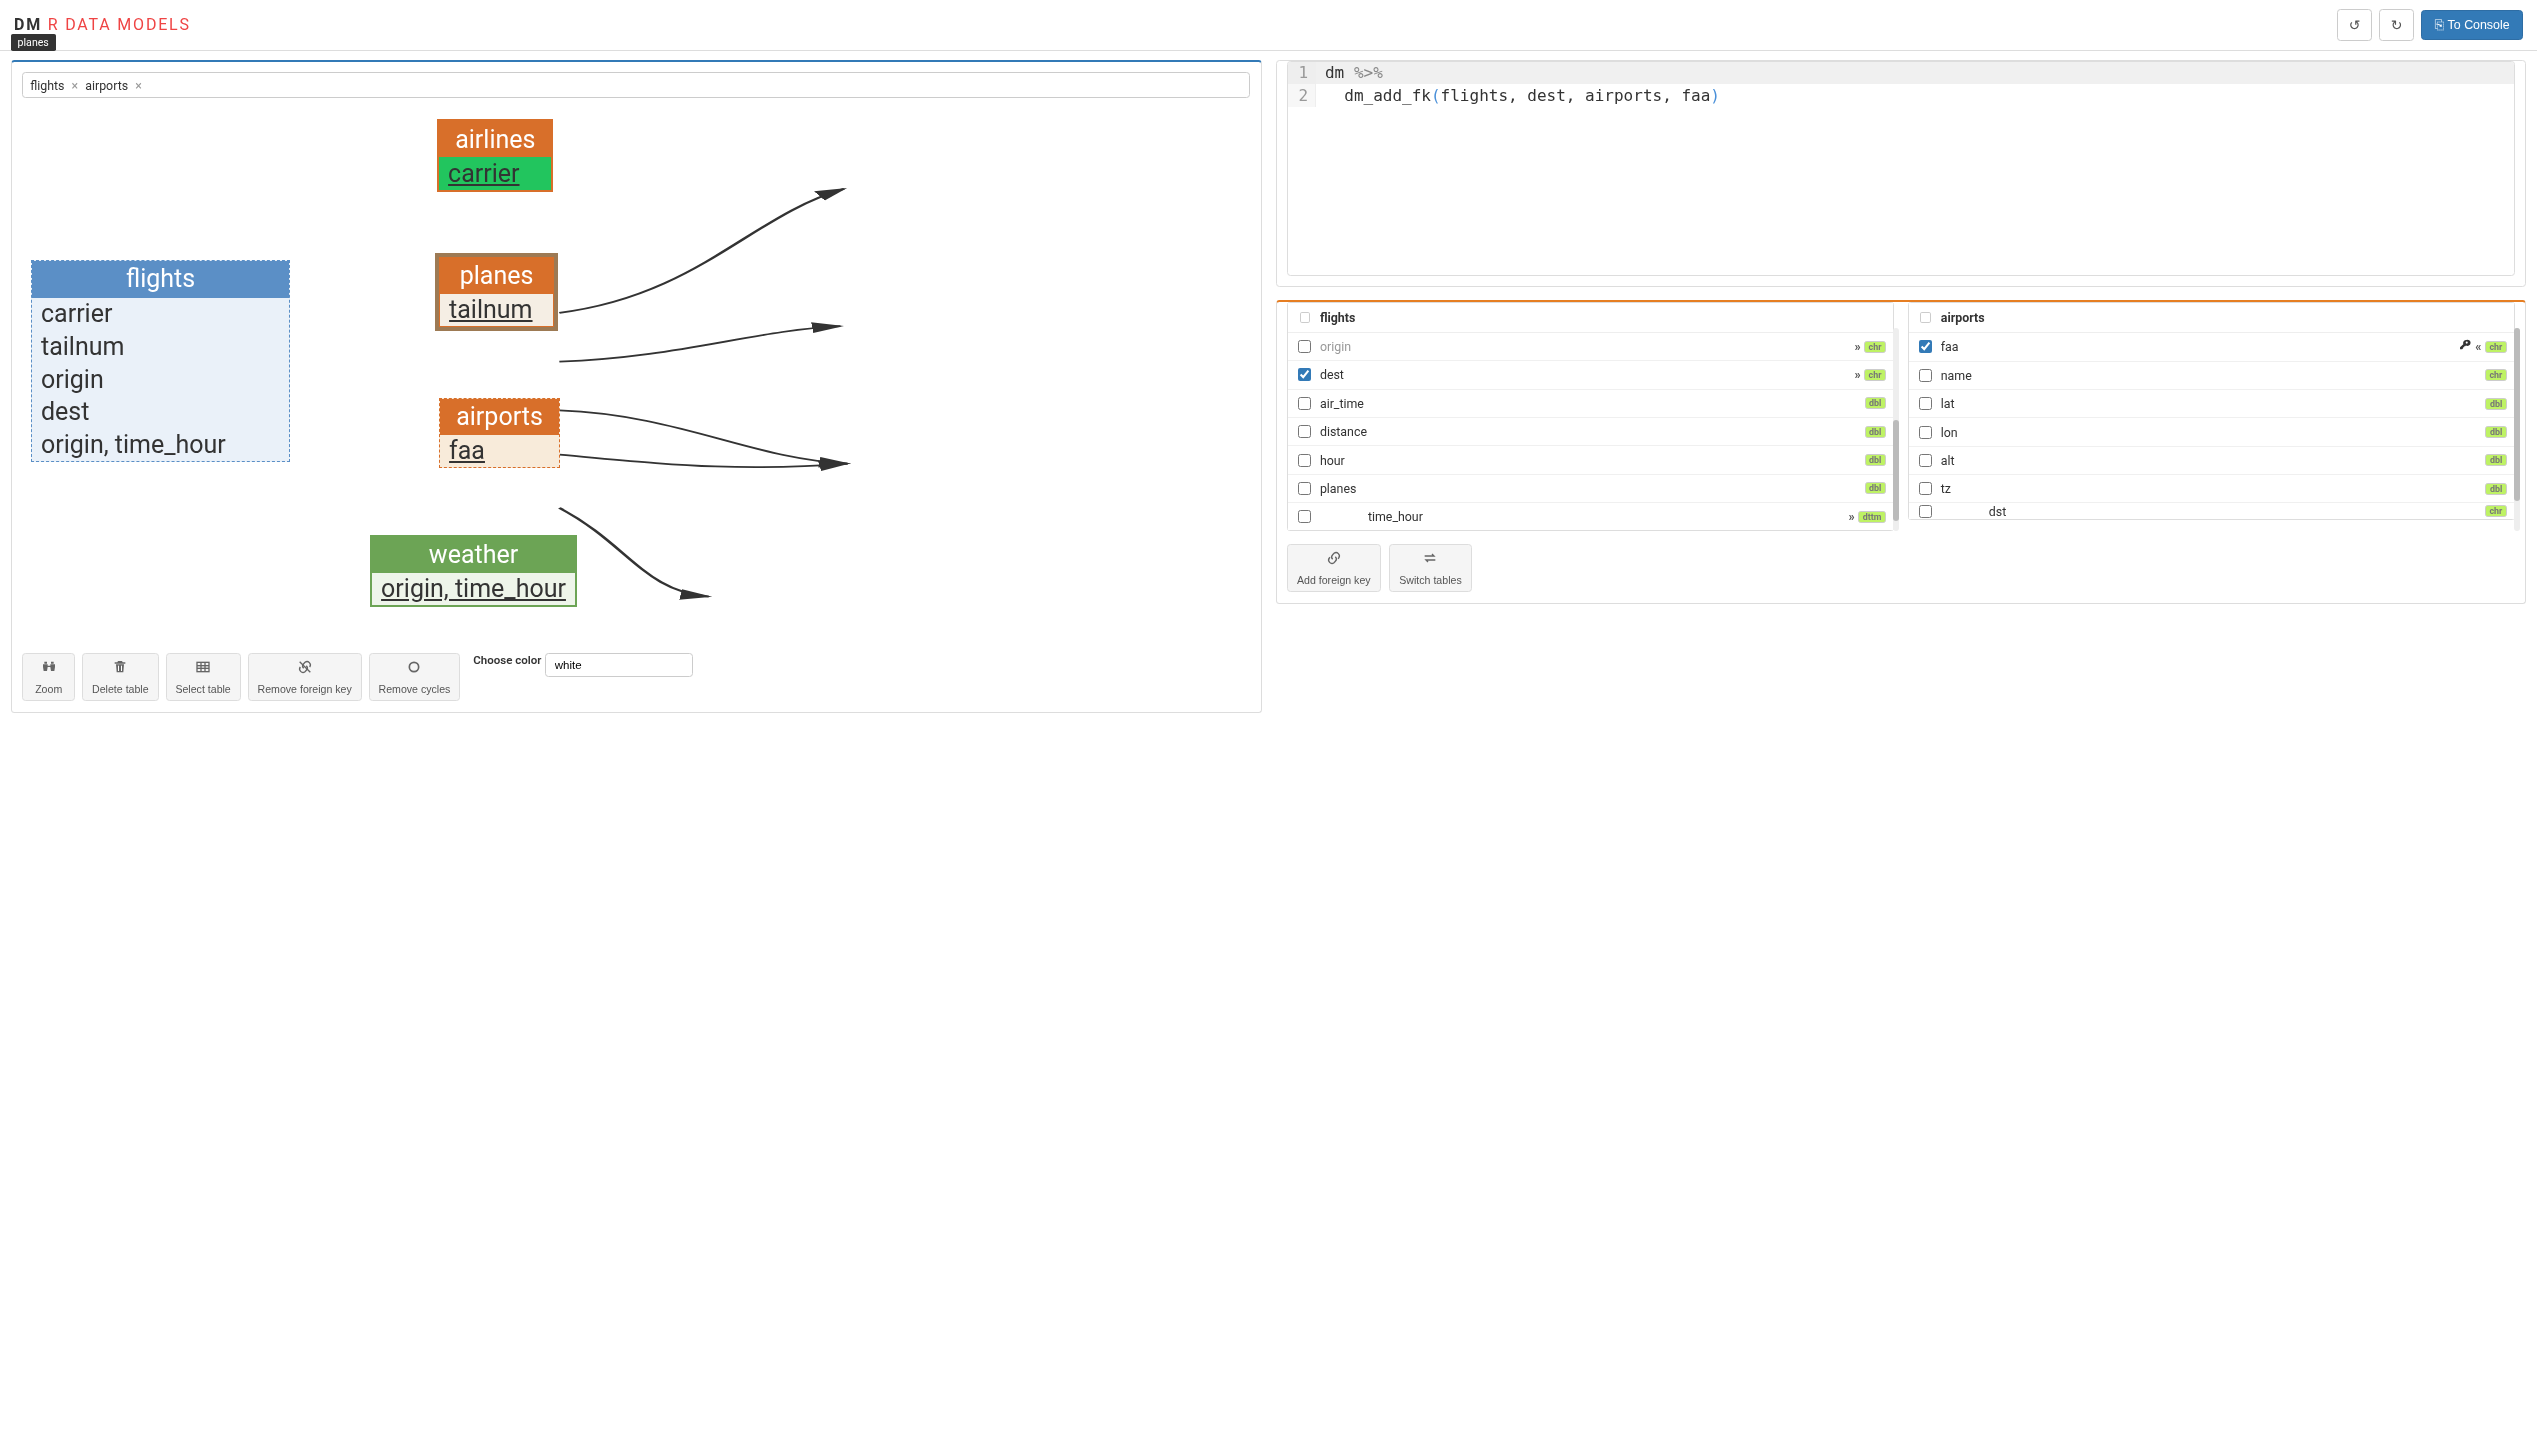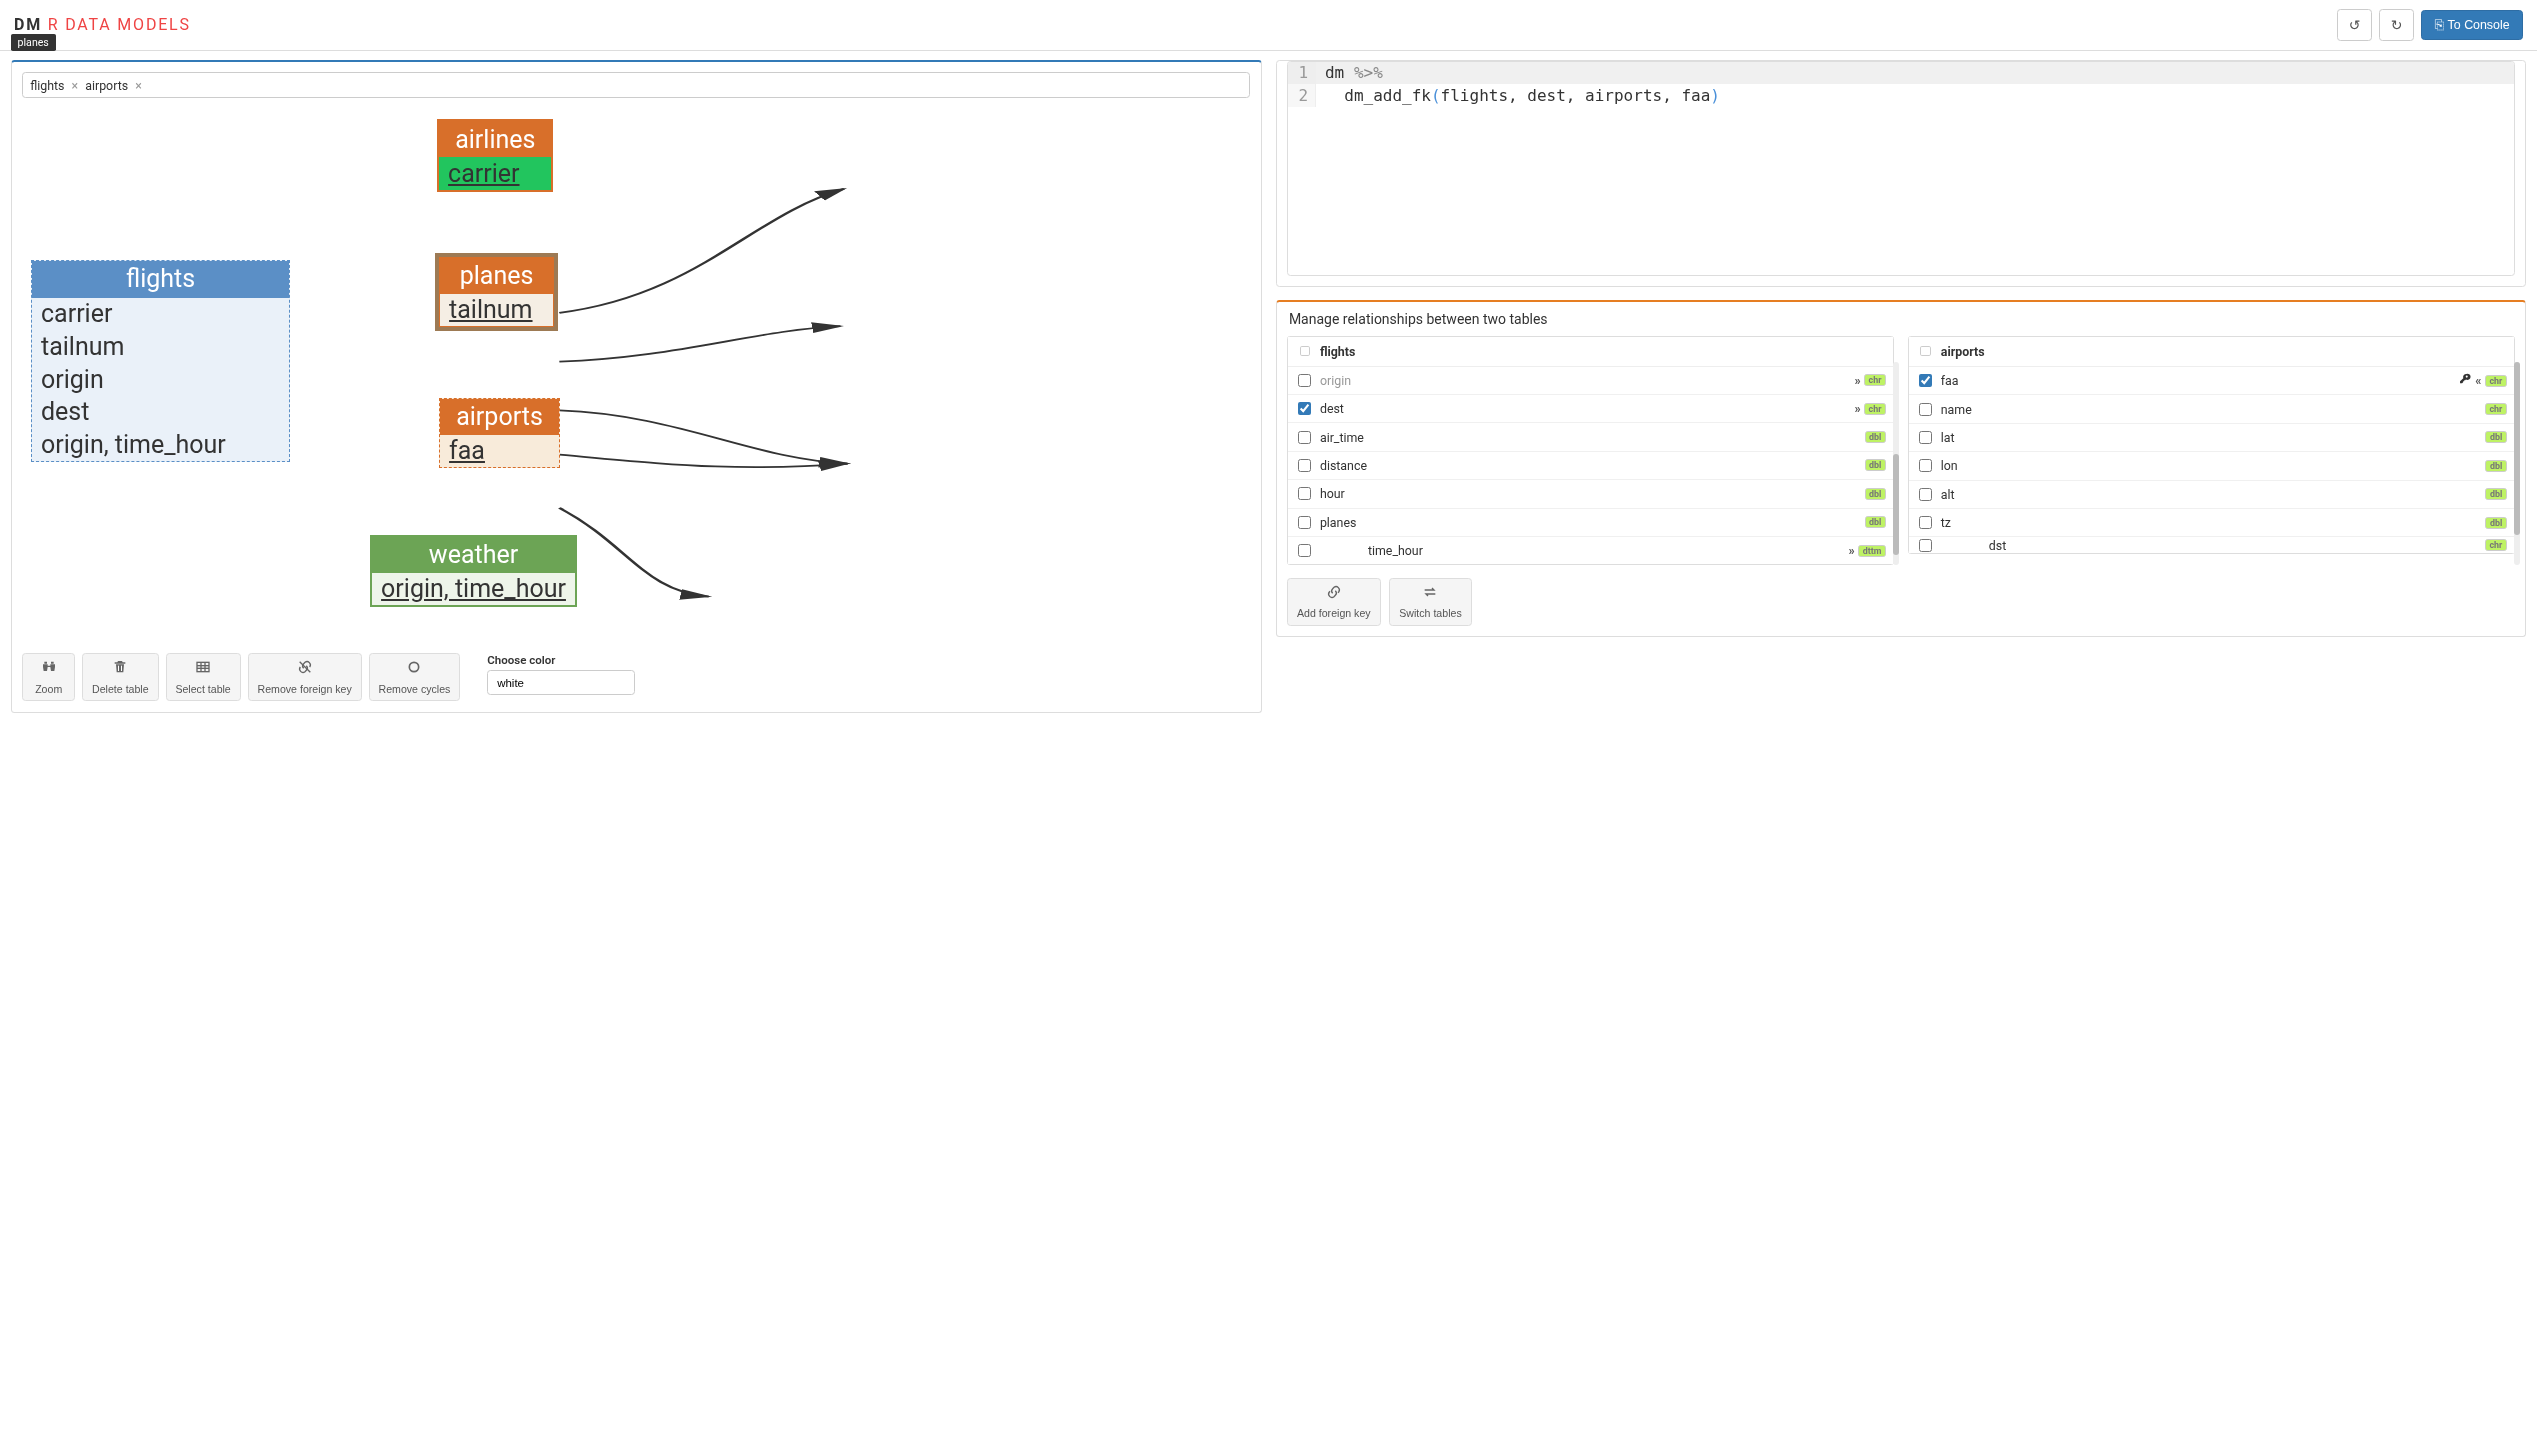--- a/index.html
+++ b/index.html
@@ -48,21 +48,21 @@
   
   .node-airports { left: 417px; top: 289px; border: 1.8px dashed #d86f2a; background: #f8ebda; }
   .node-airports .node-header { background: #d86f2a; color: #fff; padding: 3.5px 16px; }
 
   .node-weather { left: 348px; top: 426px; border: 2.7px solid #6ca455; background: #eef5ea; }
   .node-weather .node-header { background: #6ca455; color: #fff; padding: 3.5px 16px; }
   
   .toolbar { display: flex; gap: 7px; padding: 10.6px; align-items: flex-start; border-top: 0; }
   .tool-btn { background: #f5f5f5; border: 0.9px solid #ddd; border-radius: 3.5px; padding: 5.3px 8.9px; text-align: center; cursor: pointer; font-size: 10.6px; color: #555; min-width: 53px; }
   .tool-btn .icon { display: block; font-size: 16px; margin-bottom: 3.5px; color: #666; }
-  .color-group { display: flex; flex-direction: column; gap: 3.5px; margin-left: 20px; }
+  .color-group { display: flex; flex-direction: row; gap: 3.5px; margin-left: 6px; }
   .color-label { font-weight: 600; font-size: 11.5px; }
   .color-input { border: 0.9px solid #ccc; border-radius: 3.5px; padding: 5.3px 8.9px; width: 148px; font-size: 11.5px; }
   
   .panel-title { padding: 8.9px 12.4px; font-size: 14px; }
   
   .code-block { margin: 0 10.6px 10.6px 10.6px; border: 0.9px solid #ddd; border-radius: 3.5px; overflow: hidden; font-family: ui-monospace, Menlo, Consolas, monospace; font-size: 16px; }
   .code-line { display: flex; }
   .gutter { width: 28px; text-align: right; padding: 1.8px 7px 1.8px 0; color: #999; background: #f7f7f7; border-right: 0.9px solid #eee; user-select: none; }
   .code { padding: 1.8px 8.9px; flex: 1; white-space: pre; }
   .code-line.hl .code { background: #f0f0f0; }
@@ -249,21 +249,20 @@
         </div>
         <div class="code-line">
           <div class="gutter">2</div>
           <div class="code"><span>  </span><span>dm_add_fk</span><span class="paren">(</span><span>flights, dest, airports, faa</span><span class="paren">)</span></div>
         </div>
         <div class="code-block-pad"></div>
       </div>
     </div>
 
     <div class="panel orange-top">
-      <div class="panel-title">Manage relationships between two tables</div>
       <div class="rel-body">
         <div class="rel-cols">
 
           <div class="rel-col">
             <div class="rel-table">
               <div class="rel-hdr">
                 <span class="rel-chk">
                     <span class="empty-box"></span>
                   </span>
                 <span class="rel-name">flights</span>

